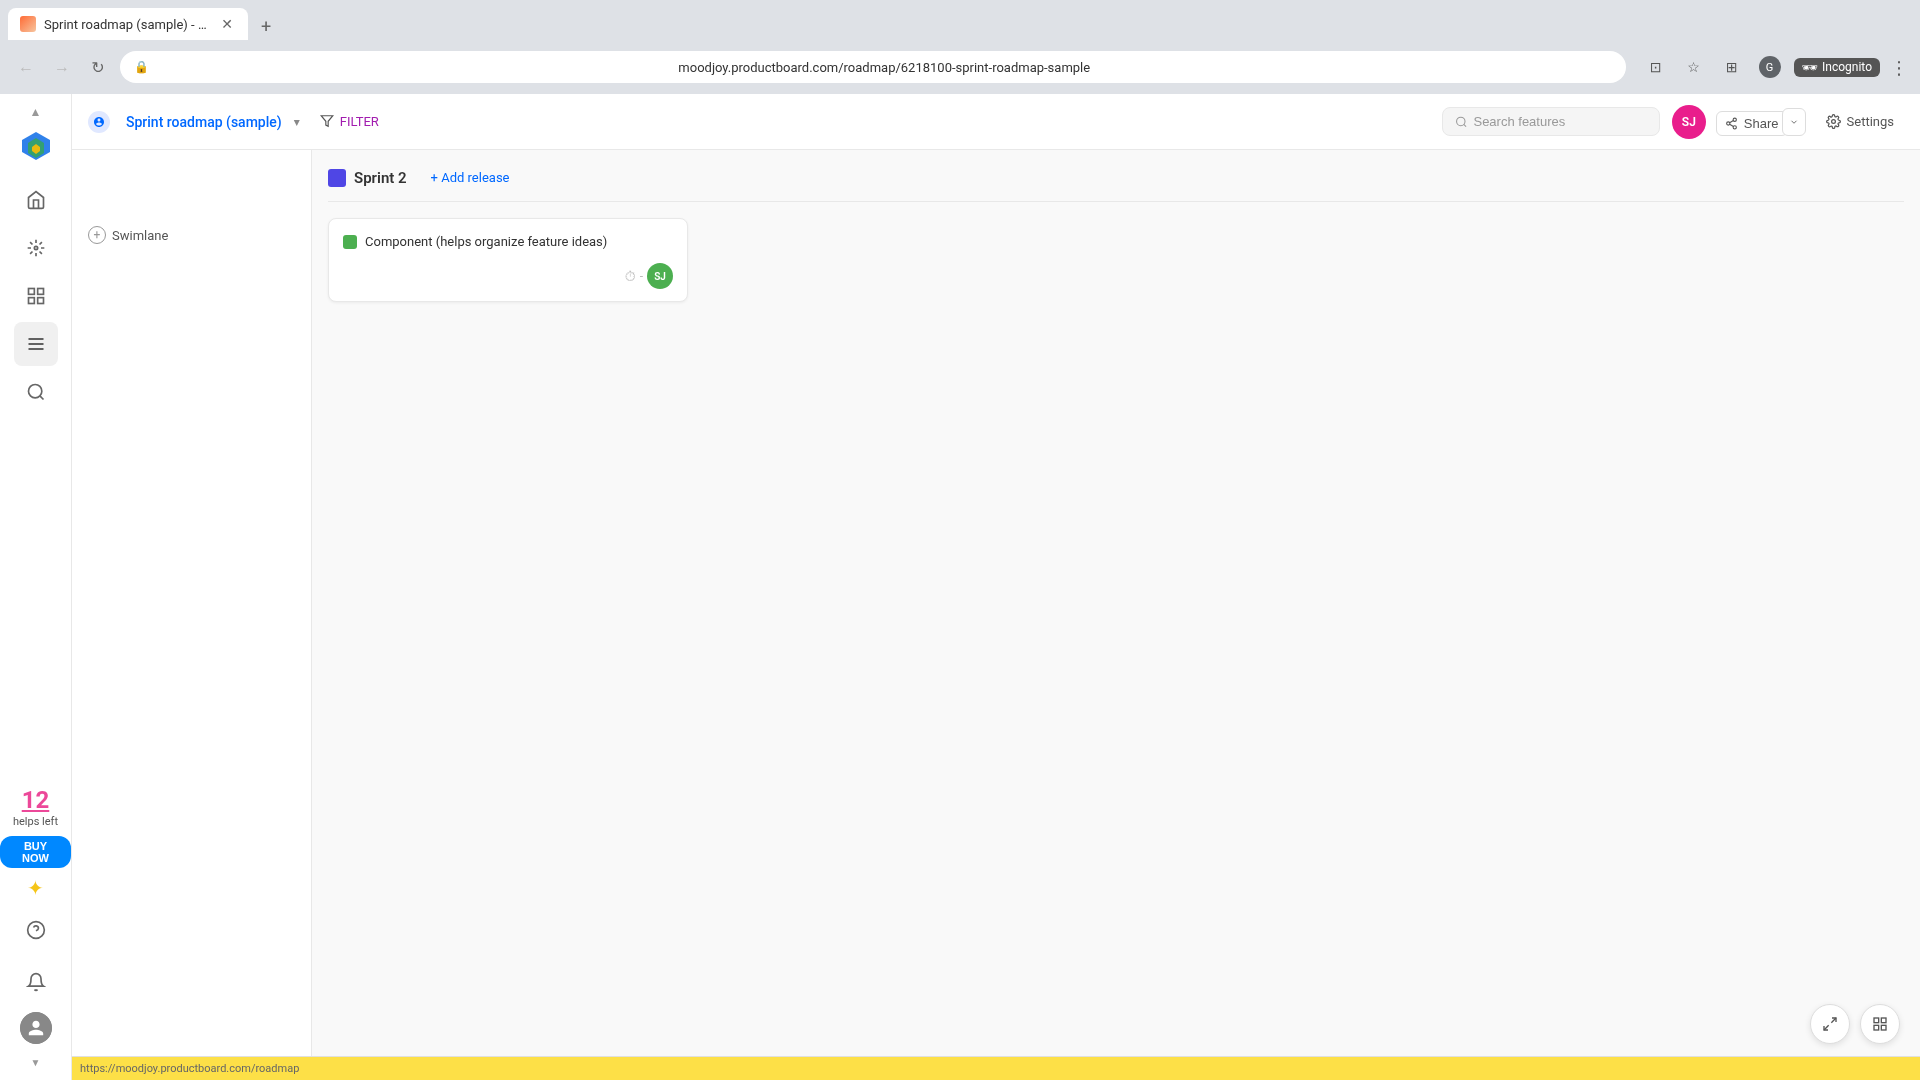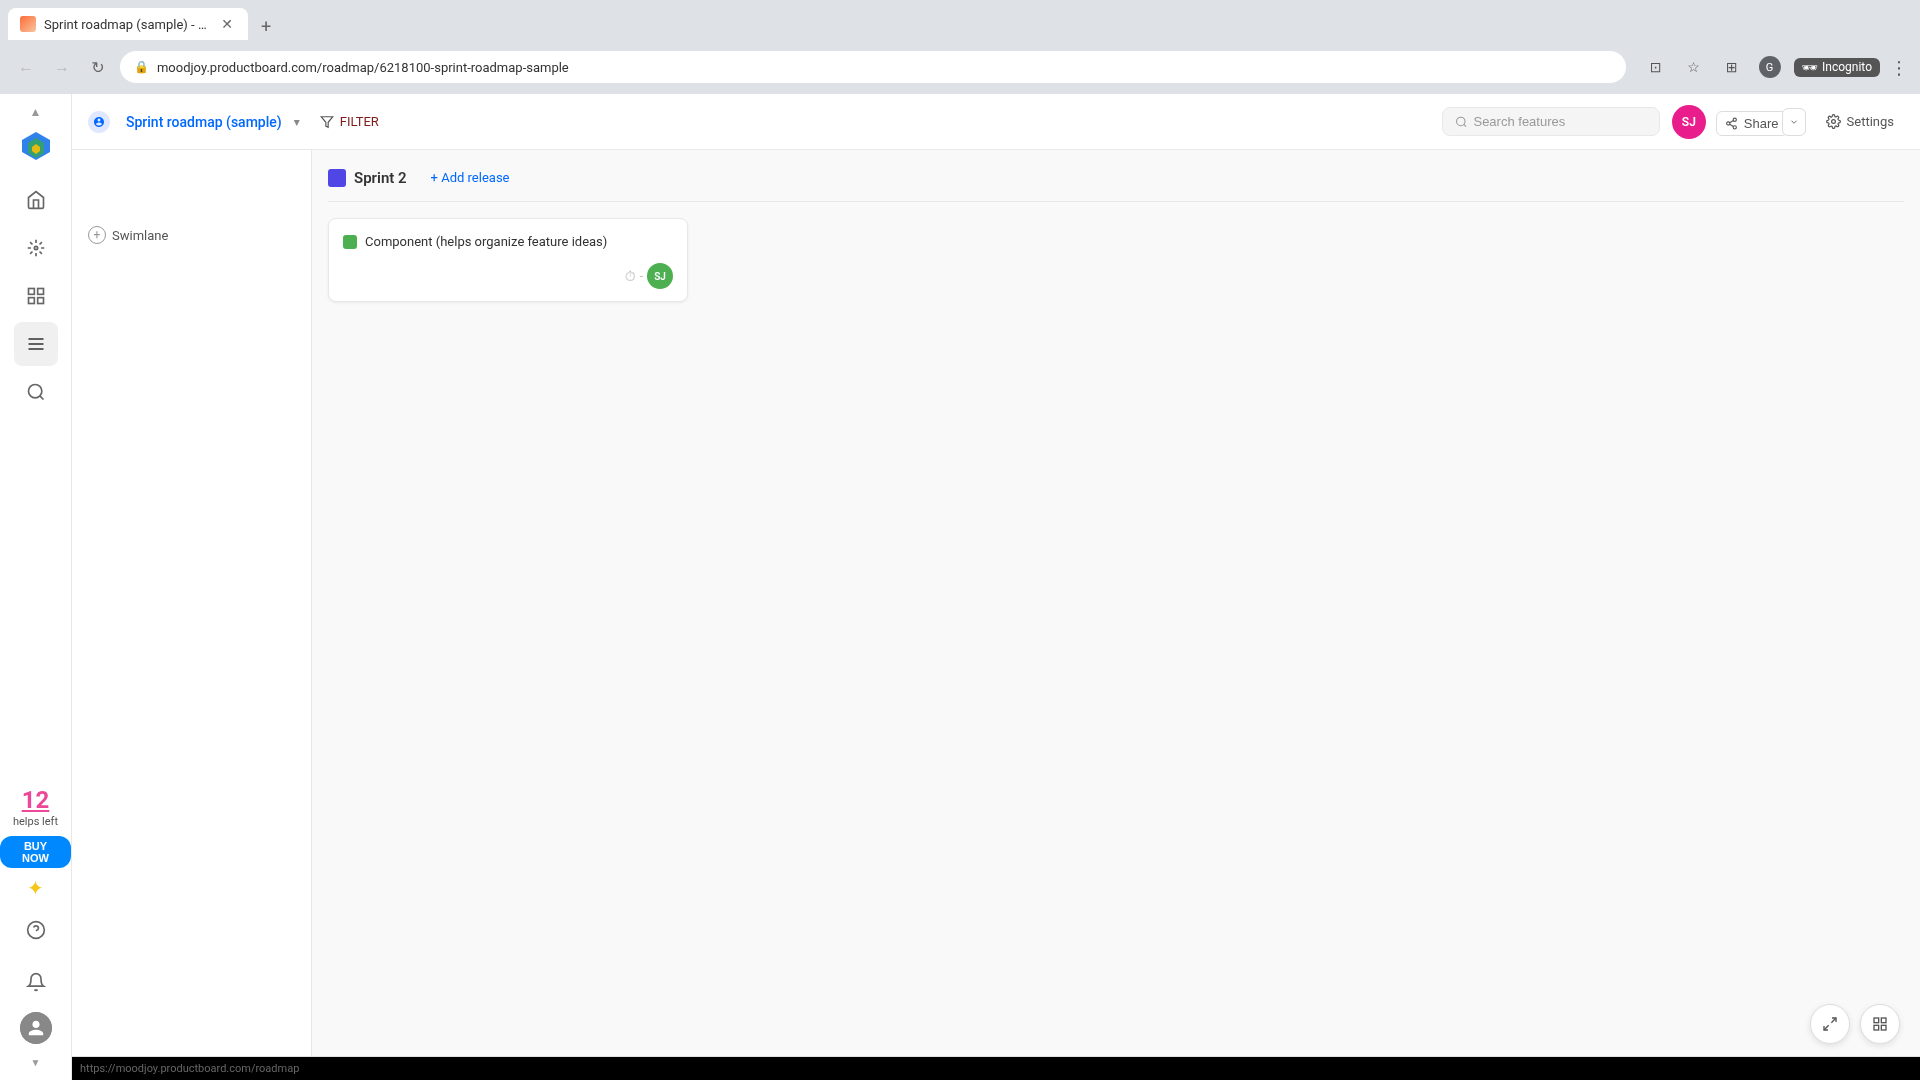--- a/index.html
+++ b/index.html
@@ -11,21 +11,21 @@
     .tab { display: flex; align-items: center; background: #fff; border-radius: 8px 8px 0 0; padding: 0 12px; height: 32px; gap: 8px; min-width: 200px; max-width: 240px; font-size: 13px; color: #333; }
     .tab-favicon { width: 16px; height: 16px; background: linear-gradient(135deg, #ff6b35, #f7c59f); border-radius: 3px; flex-shrink: 0; }
     .tab-title { flex: 1; overflow: hidden; text-overflow: ellipsis; white-space: nowrap; }
     .tab-close { color: #666; font-size: 14px; cursor: pointer; width: 18px; height: 18px; display: flex; align-items: center; justify-content: center; border-radius: 50%; }
     .tab-new { display: flex; align-items: center; justify-content: center; width: 28px; height: 28px; border-radius: 50%; color: #666; font-size: 18px; margin-left: 4px; cursor: pointer; }
     .address-bar { display: flex; align-items: center; background: #dee1e6; padding: 6px 12px; height: 54px; gap: 8px; }
     .nav-btn { width: 28px; height: 28px; display: flex; align-items: center; justify-content: center; color: #666; font-size: 16px; border-radius: 50%; cursor: pointer; border: none; background: none; }
     .nav-btn.disabled { color: #bbb; cursor: default; }
     .url-bar { flex: 1; background: #fff; border-radius: 20px; height: 32px; display: flex; align-items: center; padding: 0 14px; gap: 8px; font-size: 13px; color: #333; }
     .url-lock { color: #555; font-size: 12px; }
-    .url-text { flex: 1; }
+    .url-text { flex: 1; text-align: center; }
     .browser-actions { display: flex; align-items: center; gap: 10px; margin-left: 8px; }
     .browser-action-btn { width: 28px; height: 28px; display: flex; align-items: center; justify-content: center; color: #555; font-size: 14px; cursor: pointer; }
     .incognito-btn { background: #555; color: white; border-radius: 6px; padding: 2px 8px; font-size: 12px; display: flex; align-items: center; gap: 4px; }
     .browser-menu { font-size: 18px; color: #555; cursor: pointer; }
 
     
     .app { display: flex; width: 100%; height: calc(1080px - 94px); background: #f9f9f9; }
 
     
     .sidebar { width: 72px; background: #fff; display: flex; flex-direction: column; align-items: center; padding: 8px 0; border-right: 1px solid #e8e8e8; position: relative; }
@@ -42,21 +42,21 @@
     .sparkle-icon { color: #f5c518; font-size: 20px; }
     .sidebar-avatar { width: 32px; height: 32px; border-radius: 50%; background: #888; overflow: hidden; }
     .sidebar-scroll-down { width: 100%; height: 20px; display: flex; align-items: center; justify-content: center; color: #999; font-size: 10px; }
 
     
     .topbar { display: flex; align-items: center; height: 56px; background: #fff; border-bottom: 1px solid #e8e8e8; padding: 0 16px; gap: 12px; }
     .topbar-title { display: flex; align-items: center; gap: 16px; color: #0068ff; font-size: 14px; font-weight: 500; cursor: pointer; }
     .topbar-title-icon { width: 22px; height: 22px; border-radius: 50%; background: #e0e8ff; display: flex; align-items: center; justify-content: center; font-size: 10px; color: #0068ff; }
     .topbar-chevron { font-size: 12px; color: #888; cursor: pointer; }
     .topbar-spacer { flex: 1; }
-    .filter-btn { display: flex; align-items: center; gap: 6px; color: #7f1d1d; font-size: 13px; cursor: pointer; padding: 4px 8px; border-radius: 6px; }
+    .filter-btn { display: flex; gap: 6px; color: #a21caf; font-size: 13px; cursor: pointer; padding: 4px 8px; border-radius: 6px; }
     .search-bar { display: flex; align-items: center; gap: 6px; background: #f5f5f5; border: 1px solid #e8e8e8; border-radius: 8px; padding: 6px 12px; width: 218px; }
     .search-bar input { border: none; background: transparent; outline: none; font-size: 13px; color: #333; width: 100%; }
     .search-bar input::placeholder { color: #999; }
     .search-icon-el { color: #999; font-size: 14px; }
     .topbar-right { display: flex; align-items: center; gap: 10px; }
     .user-avatar { width: 34px; height: 34px; border-radius: 50%; background: #e91e8c; display: flex; align-items: center; justify-content: center; font-size: 12px; font-weight: 600; color: white; cursor: pointer; }
     .share-btn { display: flex; align-items: center; gap: 6px; color: #555; font-size: 13px; cursor: pointer; padding: 4px 8px; border-radius: 6px; border: 1px solid #ddd; background: white; }
     .share-dropdown { width: 24px; height: 28px; display: flex; align-items: center; justify-content: center; color: #555; font-size: 12px; cursor: pointer; border: 1px solid #ddd; border-radius: 6px; margin-left: -6px; background: white; }
     .settings-btn { display: flex; align-items: center; gap: 6px; color: #555; font-size: 13px; cursor: pointer; padding: 4px 10px; border-radius: 6px; }
 
@@ -80,21 +80,21 @@
     .feature-card { background: #fff; border-radius: 8px; border: 1px solid #e8e8e8; padding: 14px 14px 12px; width: 360px; box-shadow: 0 1px 3px rgba(0,0,0,0.06); }
     .feature-card-header { display: flex; align-items: flex-start; gap: 8px; margin-bottom: 12px; }
     .feature-dot { width: 14px; height: 14px; background: #4caf50; border-radius: 3px; flex-shrink: 0; margin-top: 2px; }
     .feature-title { font-size: 13px; color: #333; line-height: 1.4; }
     .feature-card-footer { display: flex; align-items: center; justify-content: flex-end; gap: 4px; }
     .feature-clock { color: #bbb; font-size: 14px; }
     .feature-dash { color: #bbb; font-size: 12px; }
     .feature-avatar { width: 26px; height: 26px; border-radius: 50%; background: #4caf50; display: flex; align-items: center; justify-content: center; font-size: 10px; font-weight: 600; color: white; }
 
     
-    .status-bar { height: 24px; background: #000000; border-top: 1px solid #e0e0e0; display: flex; align-items: center; padding: 0 8px; font-size: 11px; color: #666; }
+    .status-bar { height: 24px; background: #fde047; border-top: 1px solid #e0e0e0; display: flex; align-items: center; padding: 0 8px; font-size: 11px; color: #666; }
 
     
     .bottom-right-btns { position: fixed; bottom: 36px; right: 20px; display: flex; gap: 10px; }
     .br-btn { width: 40px; height: 40px; border-radius: 50%; border: 1px solid #ddd; background: white; display: flex; align-items: center; justify-content: center; cursor: pointer; box-shadow: 0 2px 6px rgba(0,0,0,0.1); }
   </style>
 </head>
 <body>
 
 <div class="browser-chrome">
 

